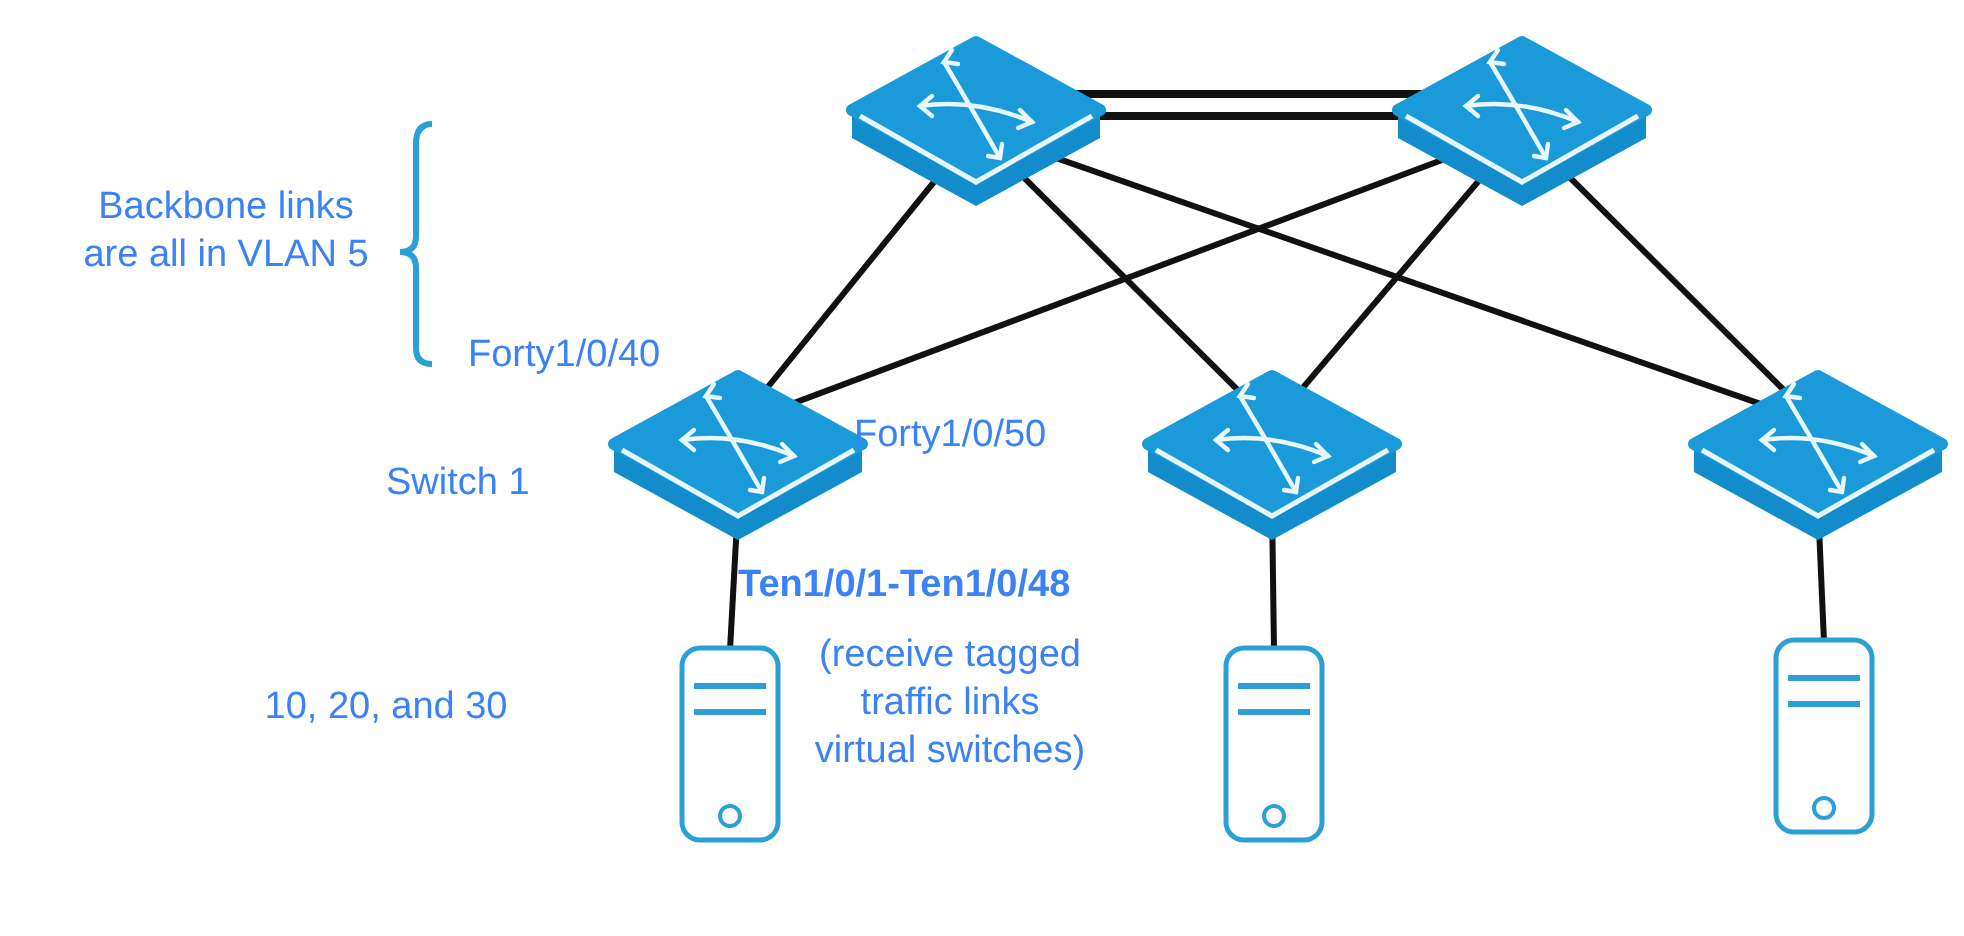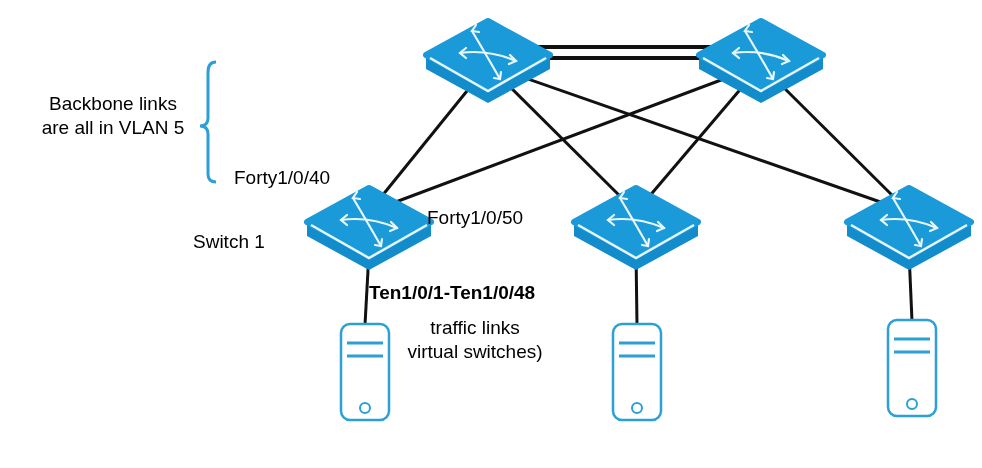--- a/index.html
+++ b/index.html
@@ -1,19 +1,19 @@
 <!DOCTYPE html>
 <html><head>
   <meta charset="utf-8">
   <style>
     html, body { margin: 0; padding: 0; background: #ffffff; }
     body { width: 982px; height: 468px; position: relative; overflow: hidden;
            font-family: "Liberation Sans", "DejaVu Sans", sans-serif; color: #1a1a1a; }
     #diagram { position: absolute; left: 0; top: 0; }
-    .label { position: absolute; font-size: 19px; line-height: 24px; color: #000000; white-space: nowrap; }
+    .label { position: absolute; font-size: 19px; line-height: 24px; color: #3b82f6; white-space: nowrap; }
     .label.center { text-align: center; }
     .label.bold { font-weight: normal; }
   </style>
 </head>
 <body>
 
 <svg id="diagram" width="982" height="468" viewBox="0 0 982 468" xmlns="http://www.w3.org/2000/svg">
   <g id="links-layer">
       <line x1="523" y1="47" x2="726" y2="47" stroke="#111111" stroke-width="4"></line>
       <line x1="533" y1="58" x2="716" y2="58" stroke="#111111" stroke-width="4"></line>
@@ -124,18 +124,20 @@
 
 <div class="label" style="left:234px; top:166px;">Forty1/0/40</div>
 
 <div class="label bold" style="left:193px; top:230px;">Switch 1</div>
 
 <div class="label" style="left:427px; top:206px;">Forty1/0/50</div>
 
 <div class="label" style="left:369px; top:281px;font-weight:bold;">Ten1/0/1-Ten1/0/48</div>
 
 <div class="label center" style="left:380px; top:316px; width:190px;">
+  <div>(receive tagged</div>
   <div>traffic links</div>
   <div>virtual switches)</div>
 </div>
 
 <div class="label center" style="left:113px; top:342px; width:160px;">
+  <div>10, 20, and 30</div>
 </div>
 
 </body></html>

